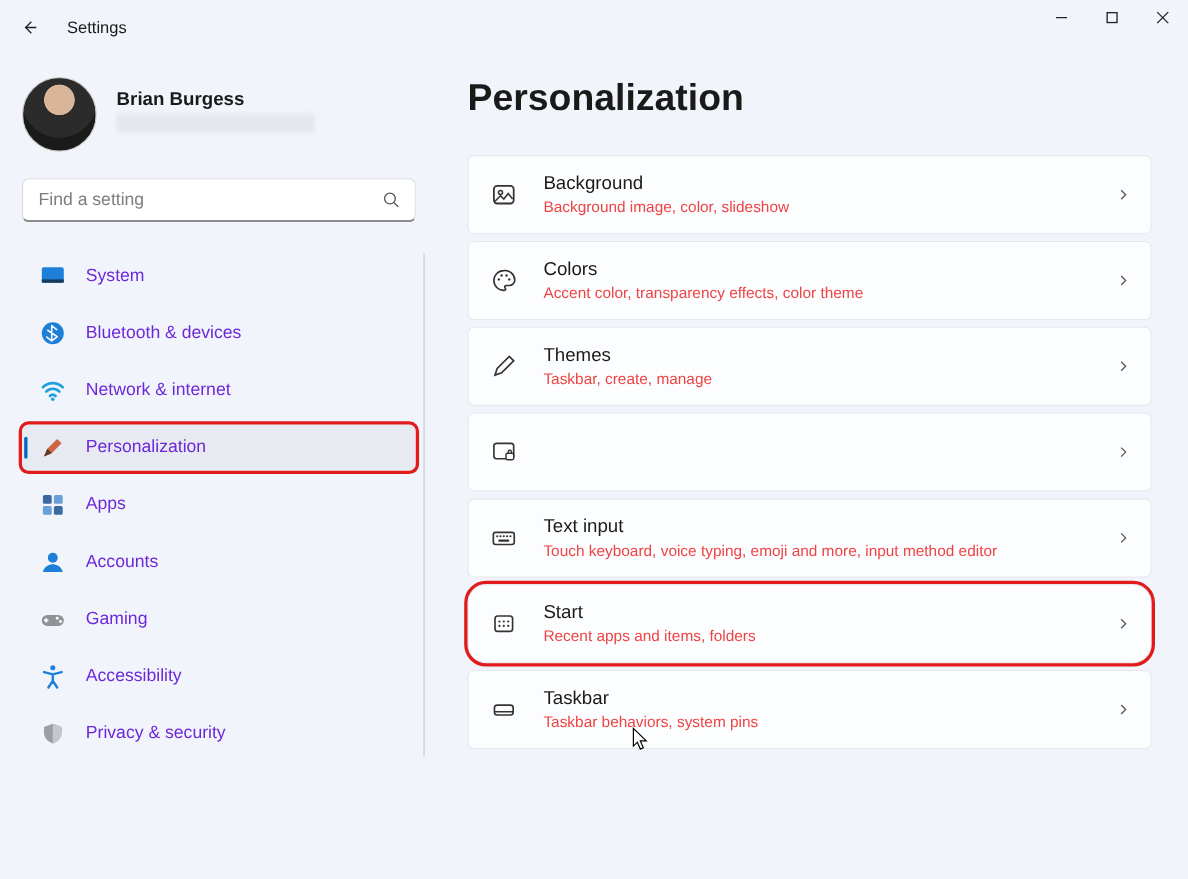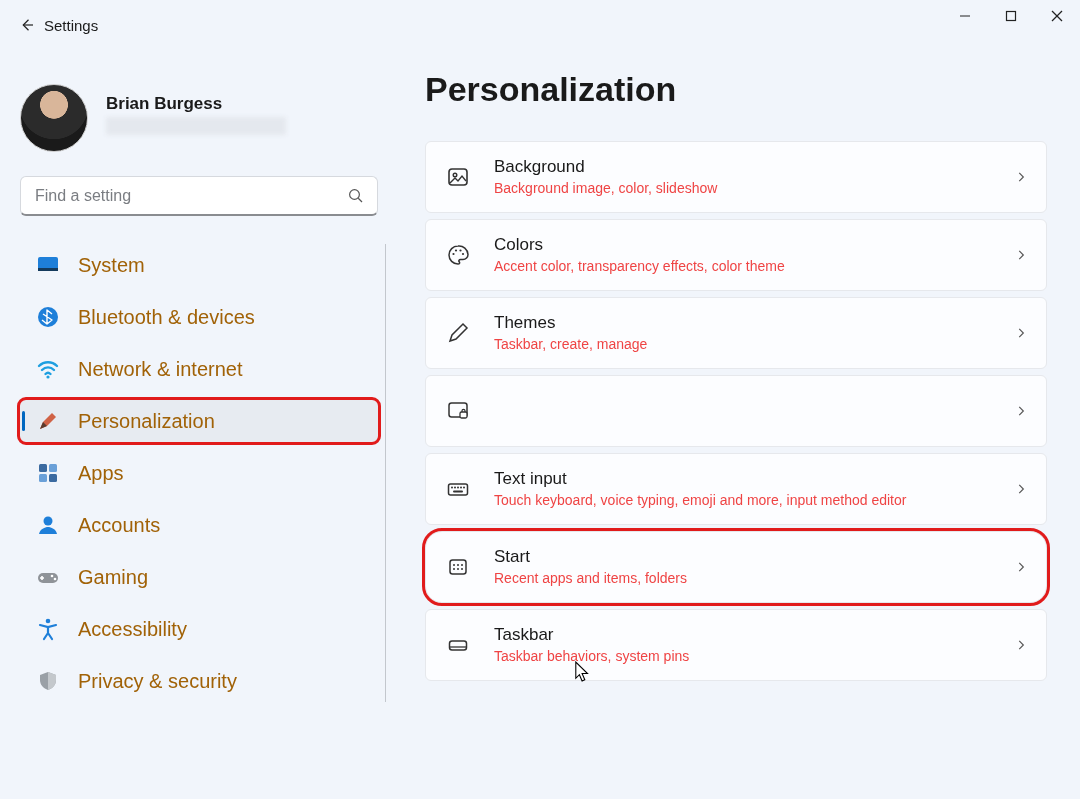--- a/index.html
+++ b/index.html
@@ -34,30 +34,30 @@
   }
   .titlebar .win-btn svg { width: 12px; height: 12px; }
 
   
   .header-row {
     position: absolute;
     left: 18px;
     top: 16px;
     display: flex;
     align-items: center;
-    gap: 8px;
+    gap: 25px;
     font-size: 15px;
   }
   .back-btn svg { width: 18px; height: 18px; display:block; }
 
   
   .left-col {
     position: absolute;
     left: 20px;
-    top: 84px;
+    top: 70px;
     width: 358px;
   }
 
   .profile {
     display: flex;
     align-items: flex-start;
     gap: 18px;
     margin-bottom: 24px;
   }
   .avatar {
@@ -111,22 +111,22 @@
     width: 1px;
     background: #c3c7cd;
   }
   .nav-item {
     height: 42px;
     display: flex;
     align-items: center;
     gap: 18px;
     padding: 0 14px 0 6px;
     border-radius: 6px;
-    font-size: 20px;
-    color: #a16207;
+    font-size: 16px;
+    color: #6d28d9;
     margin-bottom: 10px;
     position: relative;
   }
   .nav-item .nav-icon {
     width: 24px; height: 24px;
     display: flex;
     align-items: center;
     justify-content: center;
     margin-left: 10px;
   }

